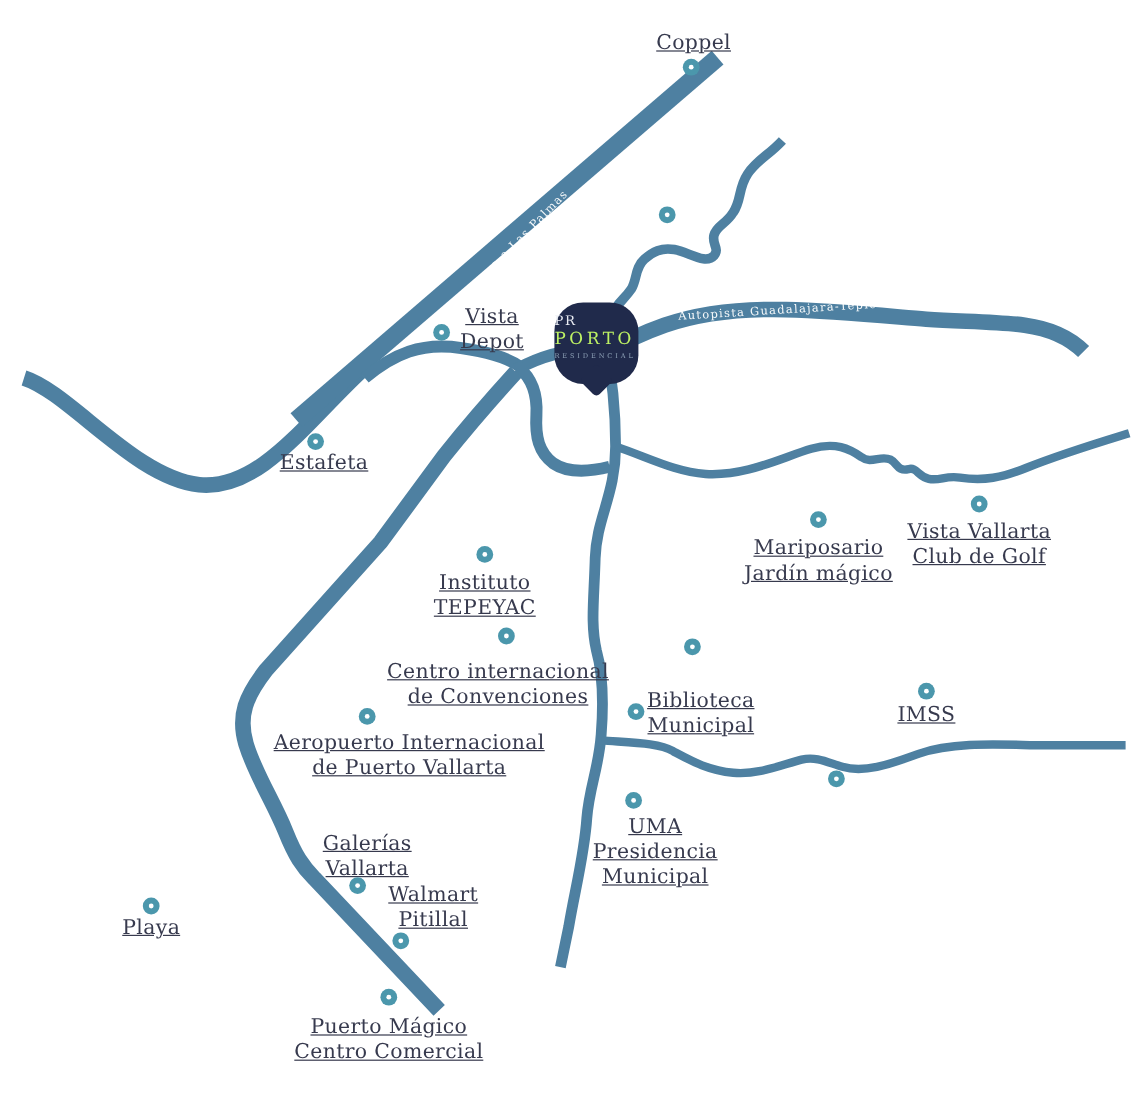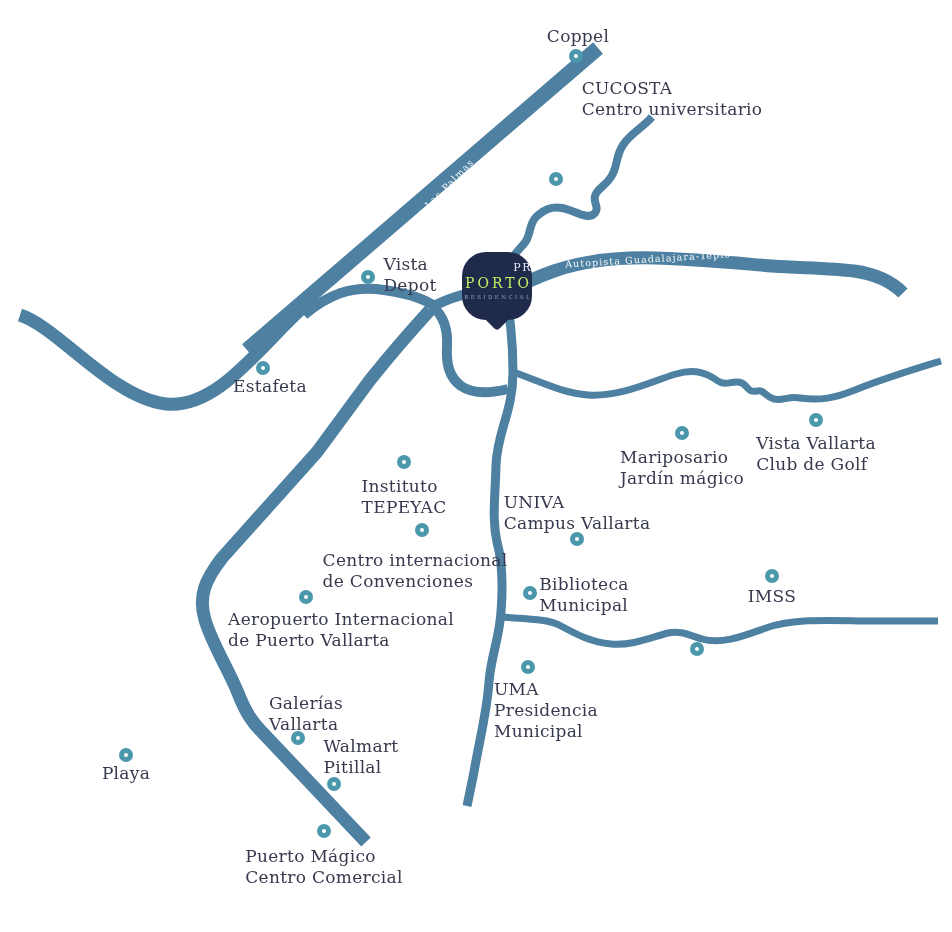--- a/index.html
+++ b/index.html
@@ -7,39 +7,39 @@
     width:952px;height:932px;position:relative;overflow:hidden;
     background:#ffffff;
     font-family:"DejaVu Serif","Liberation Serif",serif;
   }
   .stage{position:absolute;inset:0;width:952px;height:932px;}
   svg.roads{position:absolute;left:0;top:0;z-index:1;}
   .road{fill:none;stroke:#4e80a1;stroke-linejoin:round;stroke-linecap:butt;}
 
   .loc-label{
     position:absolute;z-index:3;transform:translateX(-50%);
-    text-align:left;color:#373a4e;font-size:17px;line-height:21px;
-    letter-spacing:.3px;white-space:nowrap;
+    text-align:center;color:#373a4e;font-size:17px;line-height:21px;
+    letter-spacing:.3px;white-space:nowrap;text-decoration:underline;
   }
   .dot{
     position:absolute;z-index:4;width:14px;height:14px;border-radius:50%;
     background:#4b97ac;transform:translate(-50%,-50%);
   }
   .dot .hole{
     position:absolute;left:50%;top:50%;width:4px;height:4px;border-radius:50%;
     background:#ffffff;transform:translate(-50%,-50%);
   }
   .road-label{
     position:absolute;z-index:2;transform:translate(-50%,-50%) rotate(var(--rot));
     color:rgba(255,255,255,.95);font-size:9.5px;letter-spacing:1.1px;
     white-space:nowrap;font-family:"DejaVu Serif","Liberation Serif",serif;
   }
   .logo{
     position:absolute;z-index:5;left:462px;top:252px;width:70px;height:68px;
-    background:#202a4b;border-radius:24px;text-align:right;color:#ffffff;
+    background:#202a4b;border-radius:24px;text-align:left;color:#ffffff;
   }
   .logo .tail{
     position:absolute;bottom:-7px;left:25px;width:20px;height:20px;
     background:#202a4b;border-radius:4px;transform:rotate(45deg);
   }
   .logo .monogram{margin-top:9px;font-size:11px;letter-spacing:1.5px;color:#e8ebf2;}
   .logo .name{font-size:14px;letter-spacing:3px;margin-top:1px;color:#bef264;}
   .logo .subtitle{font-size:5.5px;letter-spacing:2.4px;margin-top:3px;color:#8fa3b8;}
 </style>
 </head>
@@ -115,46 +115,38 @@
   <span class="dot" style="left:324px;top:831px">
       <span class="hole"></span>
     </span>
   <span class="dot" style="left:126px;top:755px">
       <span class="hole"></span>
     </span>
 
   <div class="loc-label" style="left:578px;top:26px">
     <div>Coppel</div>
   </div>
-  <div class="loc-label" style="left:672px;top:78px">
-    <div>CUCOSTA</div>
-    <div>Centro universitario</div>
-  </div>
   <div class="loc-label" style="left:410px;top:254px">
     <div>Vista</div>
     <div>Depot</div>
   </div>
   <div class="loc-label" style="left:270px;top:376px">
     <div>Estafeta</div>
   </div>
   <div class="loc-label" style="left:404px;top:476px">
     <div>Instituto</div>
     <div>TEPEYAC</div>
   </div>
   <div class="loc-label" style="left:415px;top:550px">
     <div>Centro internacional</div>
     <div>de Convenciones</div>
   </div>
   <div class="loc-label" style="left:341px;top:609px">
     <div>Aeropuerto Internacional</div>
     <div>de Puerto Vallarta</div>
-  </div>
-  <div class="loc-label" style="left:577px;top:492px">
-    <div>UNIVA</div>
-    <div>Campus Vallarta</div>
   </div>
   <div class="loc-label" style="left:584px;top:574px">
     <div>Biblioteca</div>
     <div>Municipal</div>
   </div>
   <div class="loc-label" style="left:682px;top:447px">
     <div>Mariposario</div>
     <div>Jardín mágico</div>
   </div>
   <div class="loc-label" style="left:816px;top:433px">

